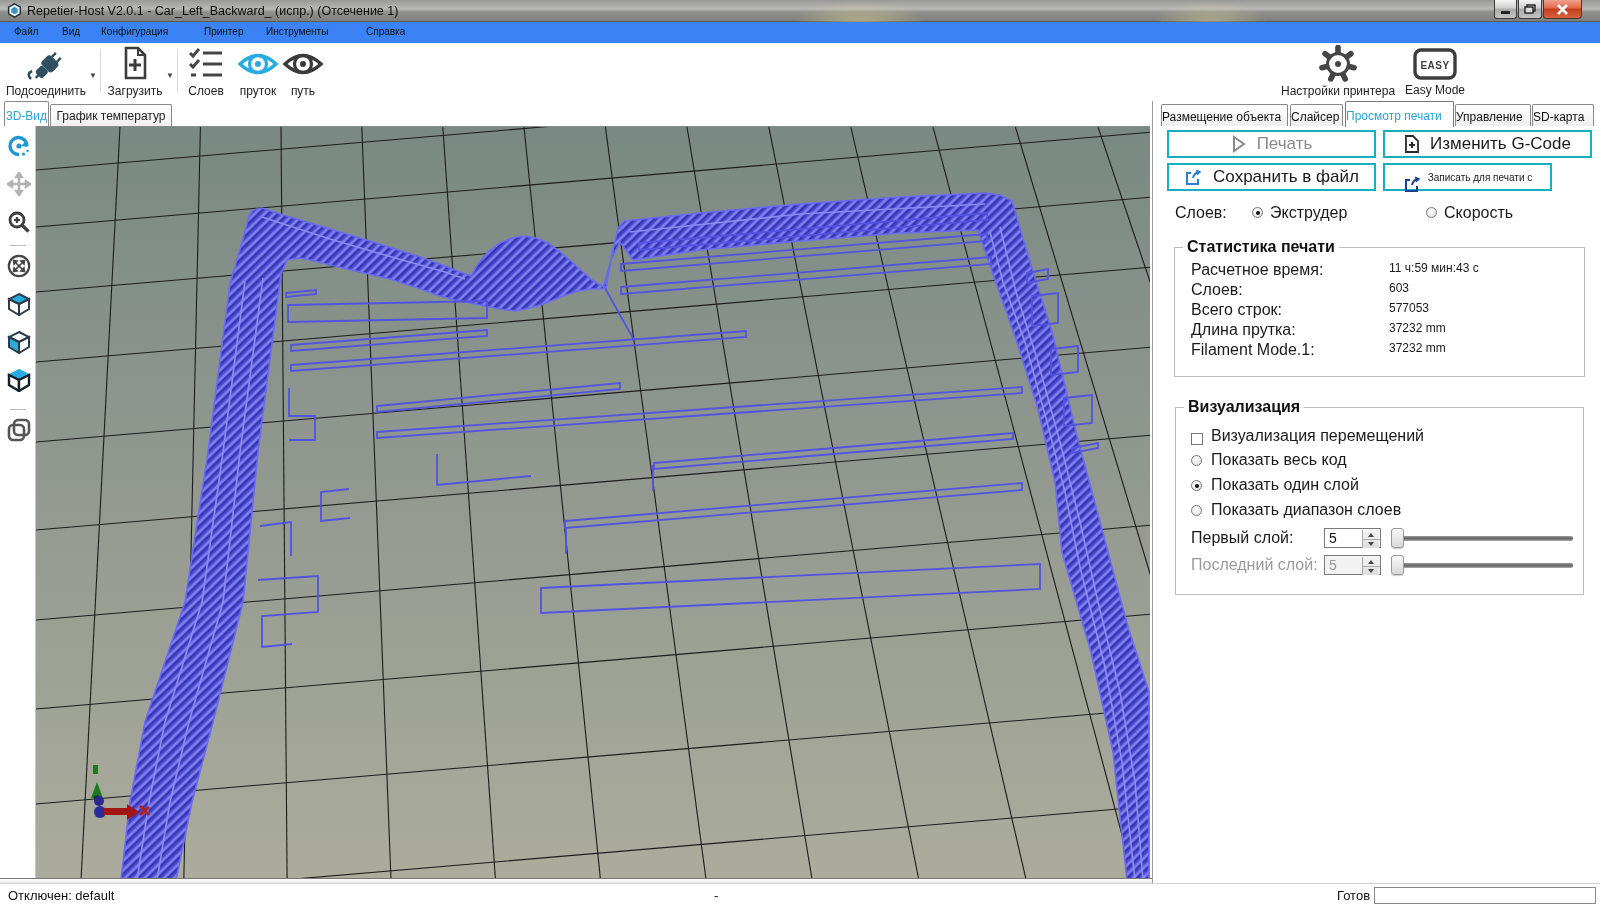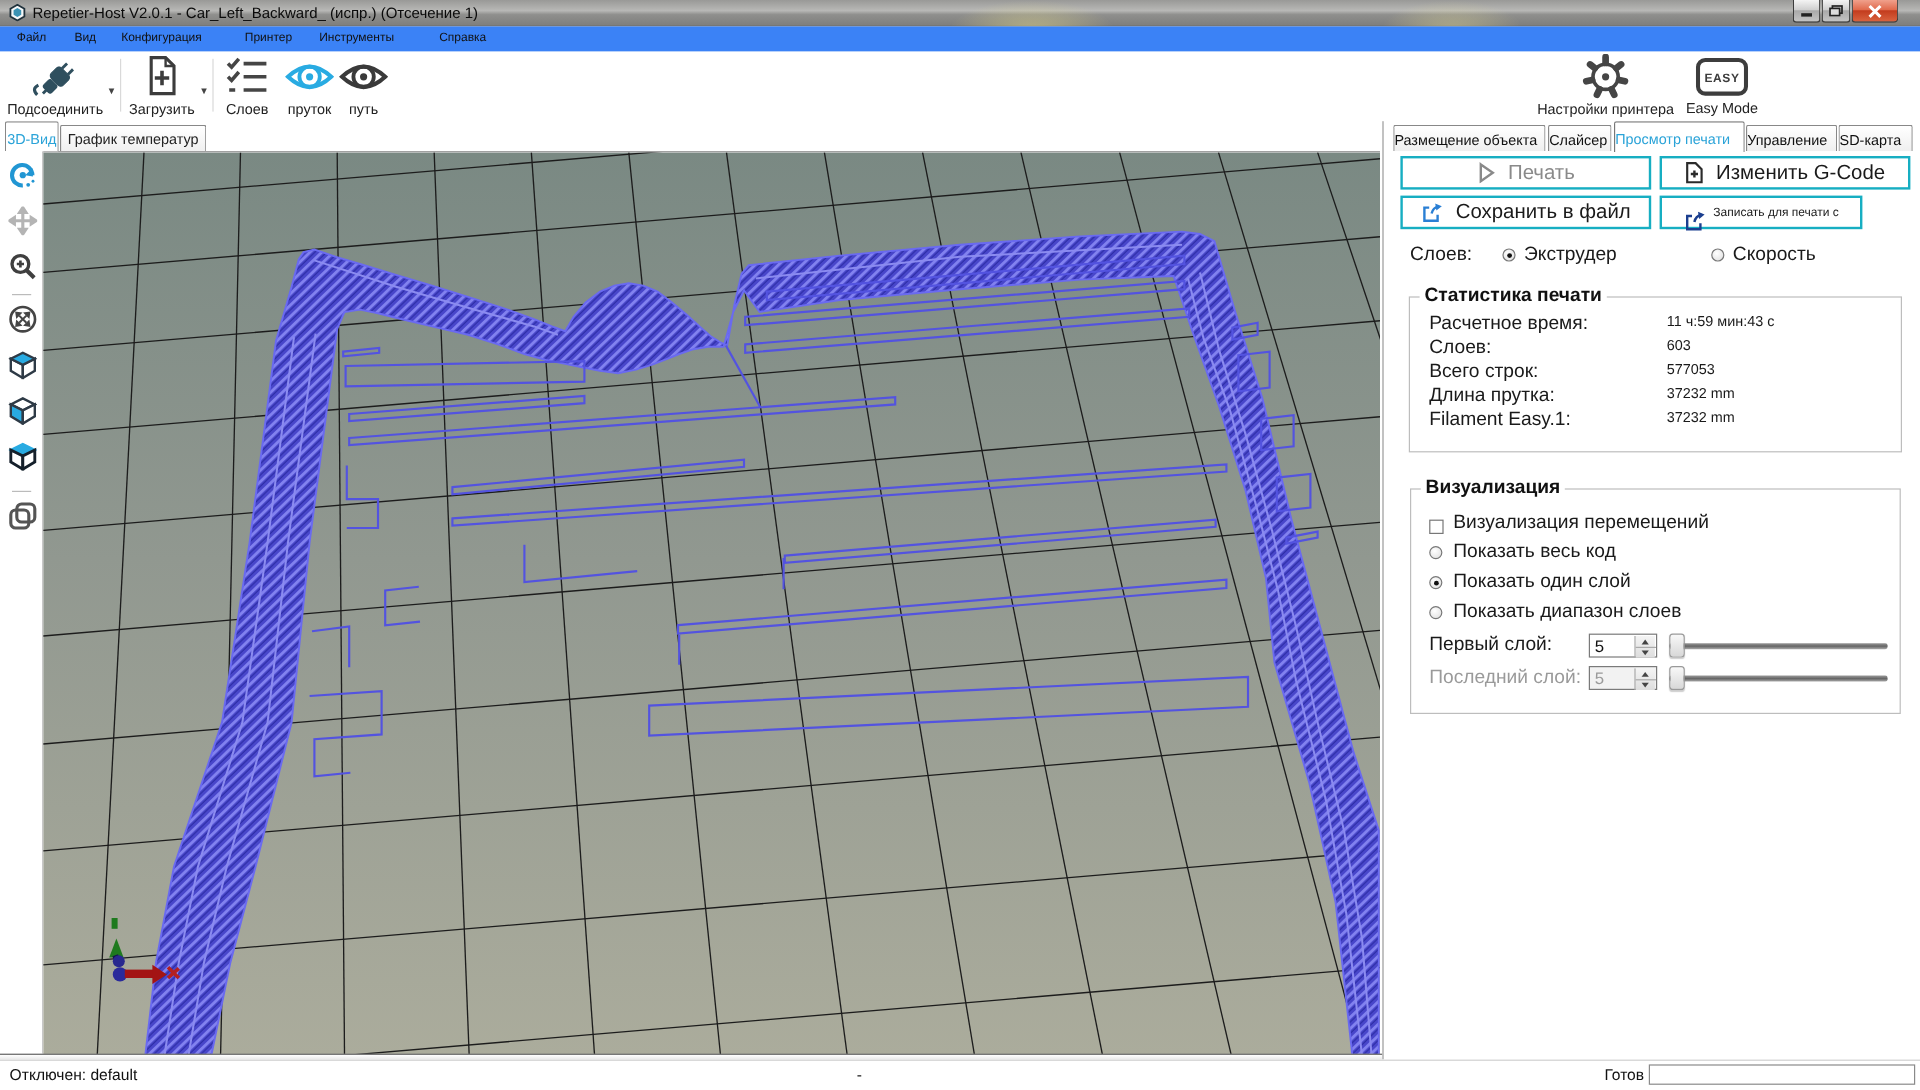--- a/index.html
+++ b/index.html
@@ -345,21 +345,21 @@
  <div class="grpbox" style="left:21px;top:146px;width:411px;height:130px"></div>
  <div class="grptitle" style="left:30px;top:137px">Статистика печати</div>
  <span class="statlbl" style="top:160px">Расчетное время:</span>
     <span class="statval" style="top:160px">11 ч:59 мин:43 с</span>
  <span class="statlbl" style="top:180px">Слоев:</span>
     <span class="statval" style="top:180px">603</span>
  <span class="statlbl" style="top:200px">Всего строк:</span>
     <span class="statval" style="top:200px">577053</span>
  <span class="statlbl" style="top:220px">Длина прутка:</span>
     <span class="statval" style="top:220px">37232 mm</span>
- <span class="statlbl" style="top:240px">Filament Easy.1:</span>
+ <span class="statlbl" style="top:240px">Filament Mode.1:</span>
     <span class="statval" style="top:240px">37232 mm</span>
 
  <div class="grpbox" style="left:22px;top:306px;width:409px;height:188px"></div>
  <div class="grptitle" style="left:31px;top:297px">Визуализация</div>
  <div class="chk" style="left:38px;top:332px"></div>
  <span class="rlbl" style="left:58px;top:326px">Визуализация перемещений</span>
  <div class="radio" style="left:38px;top:354px"></div>
  <span class="rlbl" style="left:58px;top:350px">Показать весь код</span>
  <div class="radio sel" style="left:38px;top:379px"></div>
  <span class="rlbl" style="left:58px;top:375px">Показать один слой</span>

